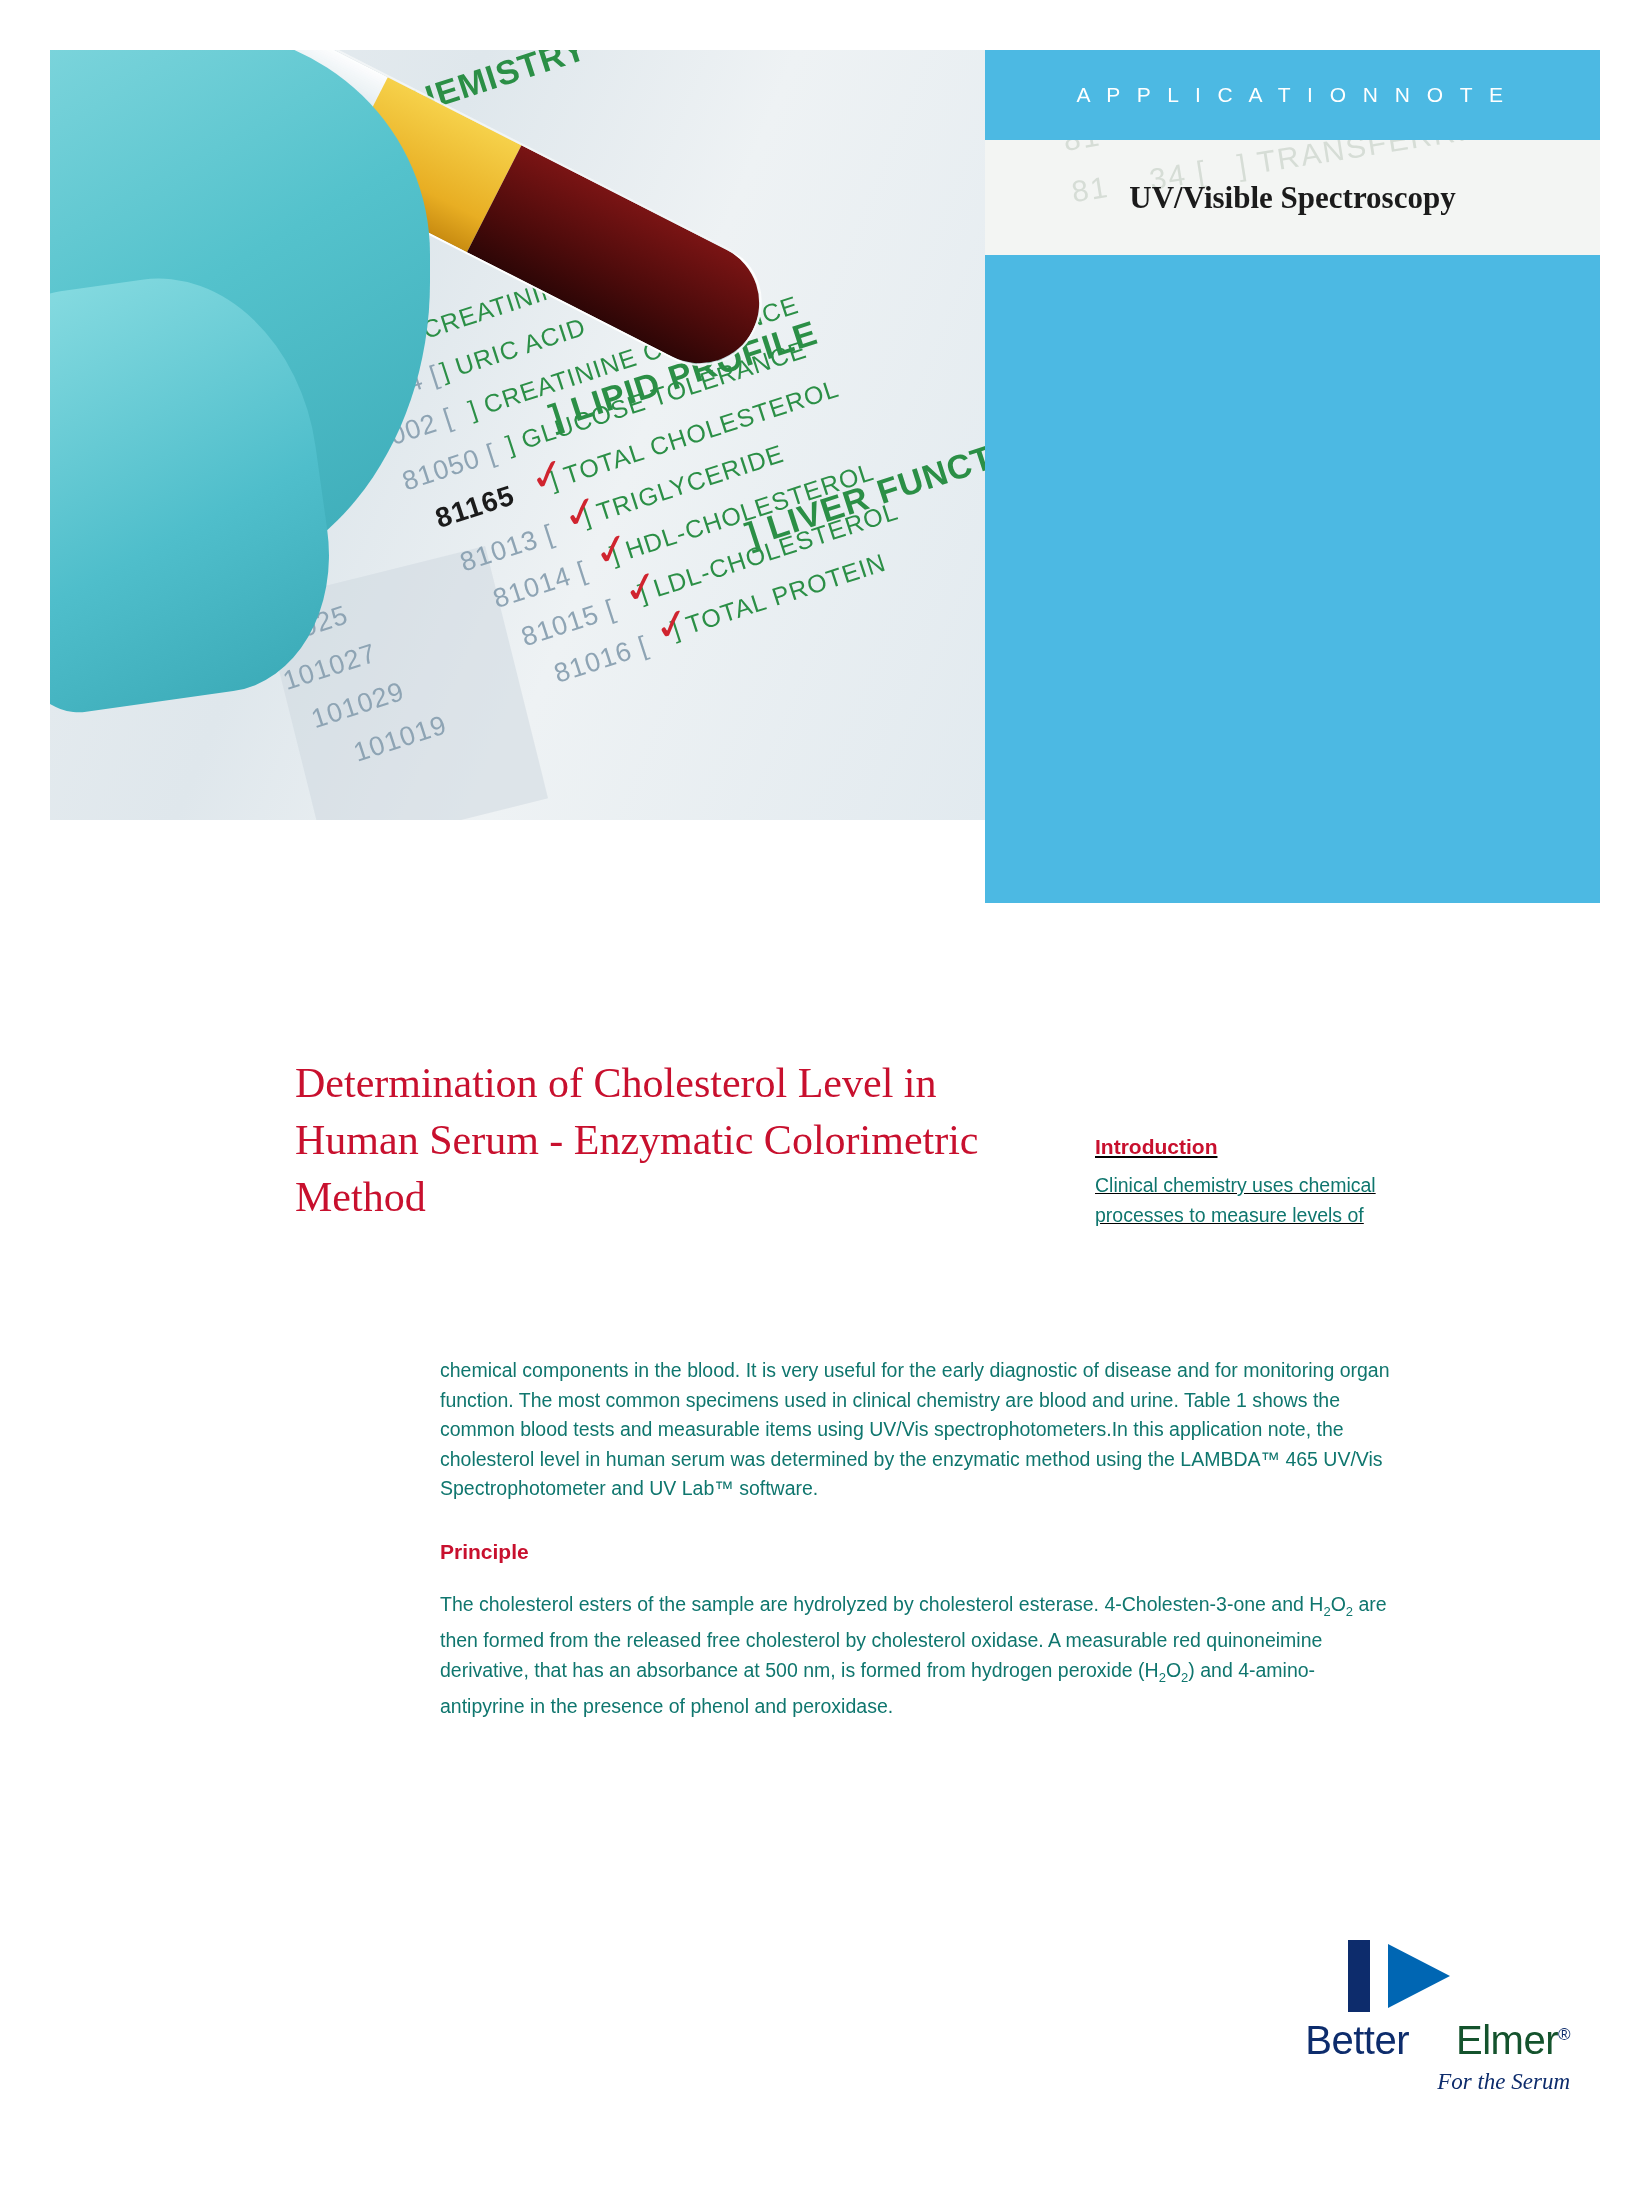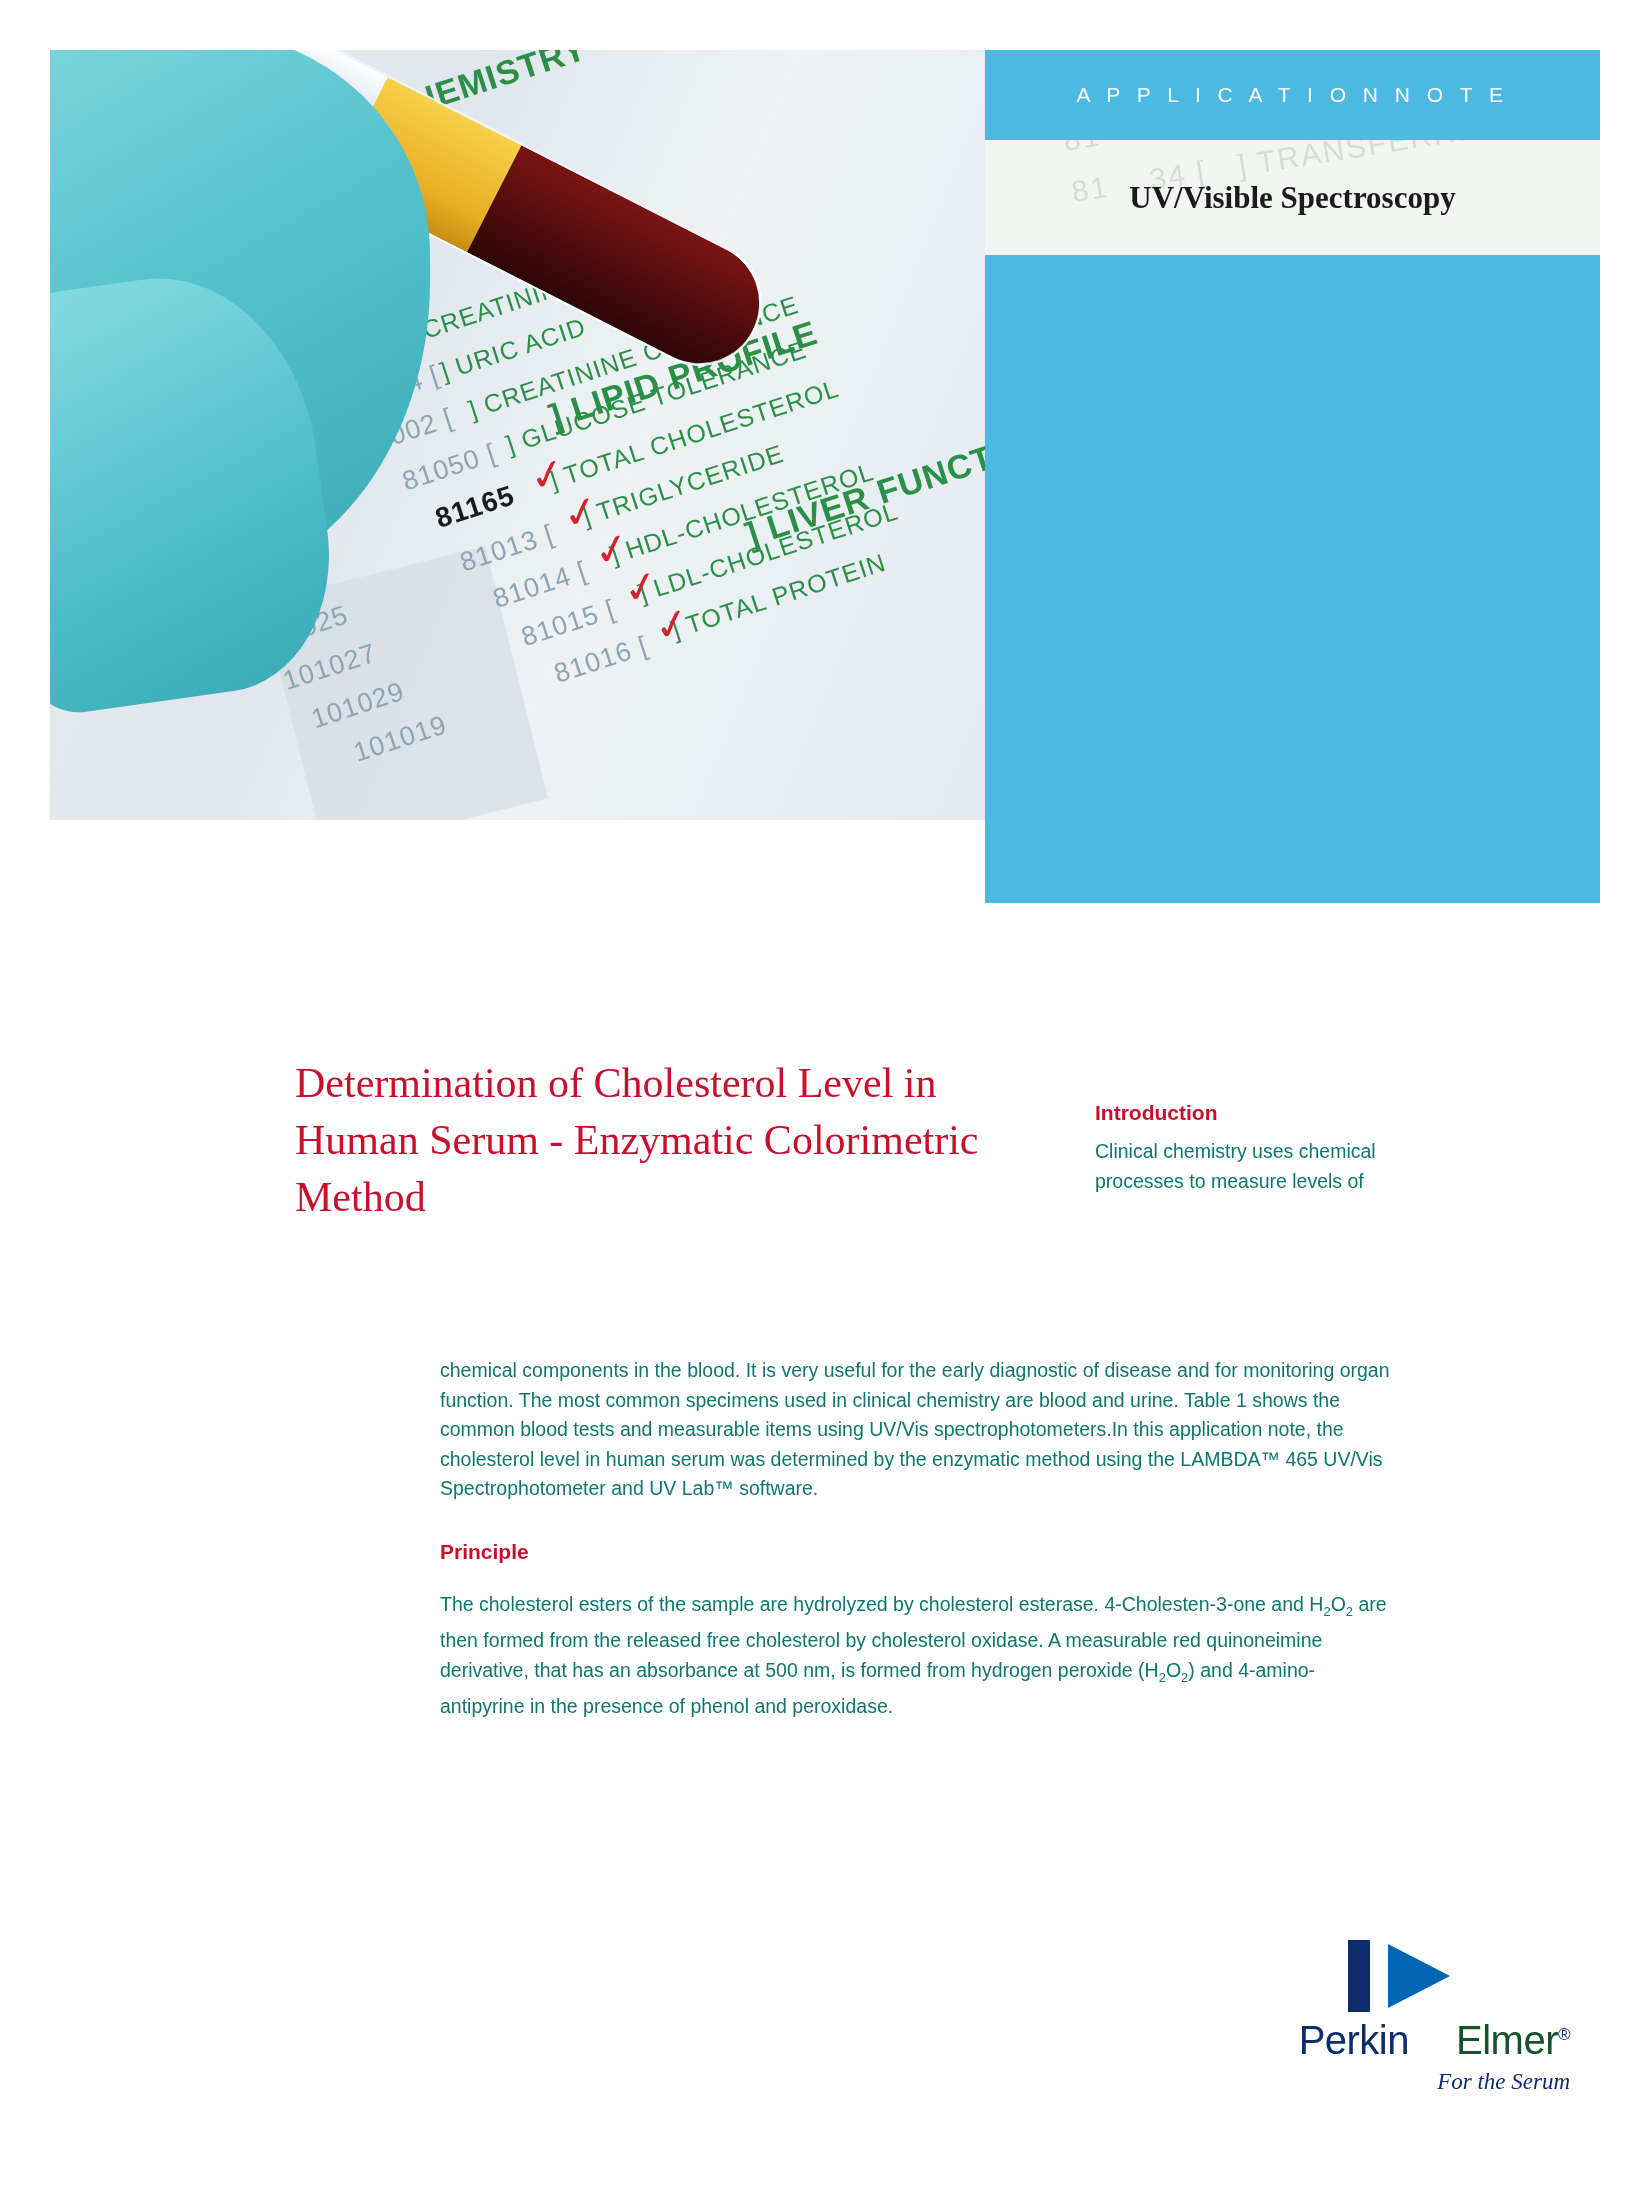--- a/index.html
+++ b/index.html
@@ -226,22 +226,23 @@
     top: 1055px;
     width: 760px;
     font-family: "Liberation Serif", serif;
     font-size: 42px;
     line-height: 57px;
     color: #c8102e;
   }
   .col-right {
     position: absolute;
     left: 1095px;
-    top: 1101px;
+    top: 1135px;
     width: 300px;
+    text-decoration: underline;
   }
   .section-head {
     color: #c8102e;
     font-weight: bold;
     font-size: 21px;
     margin-bottom: 12px;
   }
   .body-text {
     font-size: 19.5px;
     line-height: 29.5px;
@@ -393,15 +394,15 @@
 <div class="principle">
   <div class="section-head">Principle</div>
   <div class="body-text"><span>The cholesterol esters of the sample are hydrolyzed by cholesterol esterase. 4-Cholesten-3-one and H</span><sub>2</sub><span>O</span><sub>2</sub><span> are then formed from the released free cholesterol by cholesterol oxidase. A measurable red quinoneimine derivative, that has an absorbance at 500 nm, is formed from hydrogen peroxide (H</span><sub>2</sub><span>O</span><sub>2</sub><span>) and 4-amino-antipyrine in the presence of phenol and peroxidase.</span></div>
 </div>
 
 <div class="logo">
   <div class="logo-mark">
     <div class="logo-bar"></div>
     <div class="logo-tri"></div>
   </div>
-  <div class="logo-word"><span style="font-weight:400">Perkin</span><span class="e">Elmer</span><span class="logo-reg">®</span></div>
+  <div class="logo-word"><span style="font-weight:400">Better</span><span class="e">Elmer</span><span class="logo-reg">®</span></div>
   <div class="logo-tag">For the Serum</div>
 </div>
 
 </body></html>

